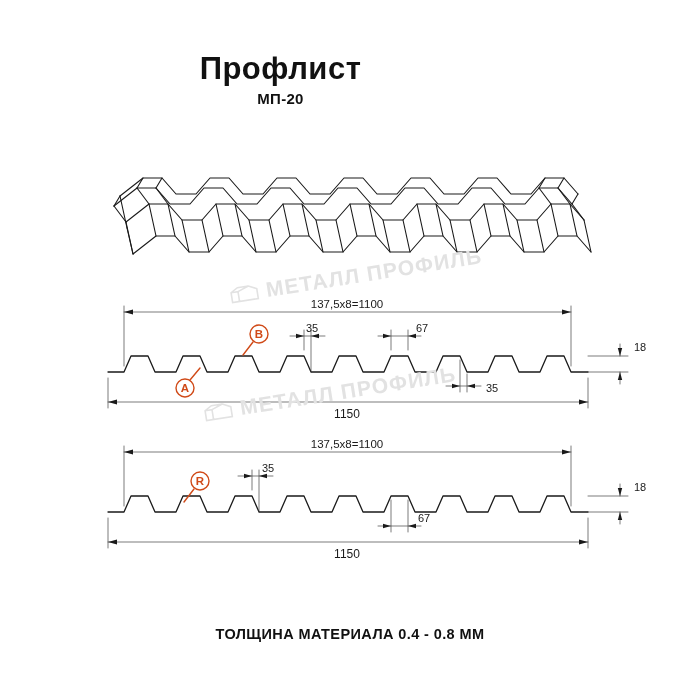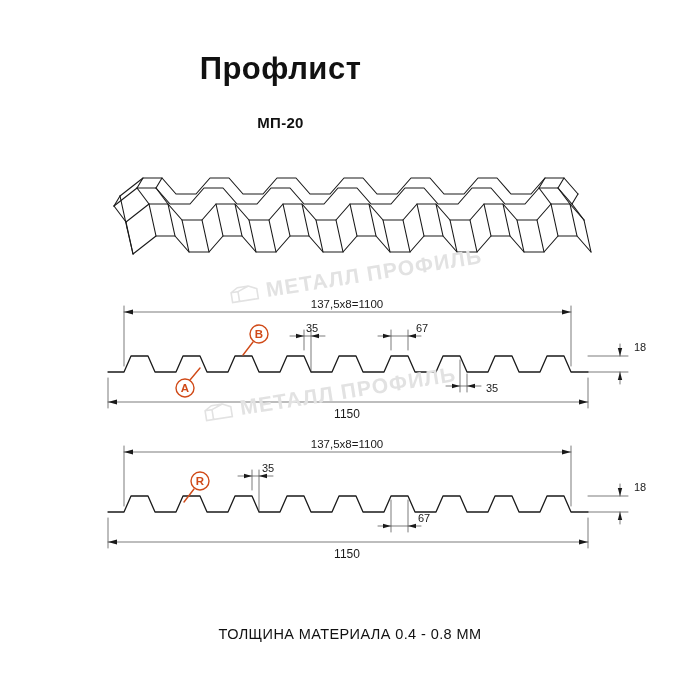--- a/index.html
+++ b/index.html
@@ -29,34 +29,34 @@
     text-align: center;
   }
   .title-main {
     font-size: 31px;
     font-weight: bold;
     letter-spacing: 0.5px;
     color: #111;
     line-height: 1.1;
   }
   .title-sub {
-    margin-top: 28px;
+    margin-top: 4px;
     font-size: 15px;
     font-weight: bold;
     color: #111;
     letter-spacing: 0.3px;
   }
   .footer-note {
     position: absolute;
     bottom: 58px;
     left: 0;
     width: 700px;
     text-align: center;
     font-size: 14.5px;
-    font-weight: normal;
+    font-weight: bold;
     letter-spacing: 0.4px;
     color: #111;
   }
   svg.dwg {
     position: absolute;
     top: 0; left: 0;
     width: 700px;
     height: 700px;
   }
   .wm {

